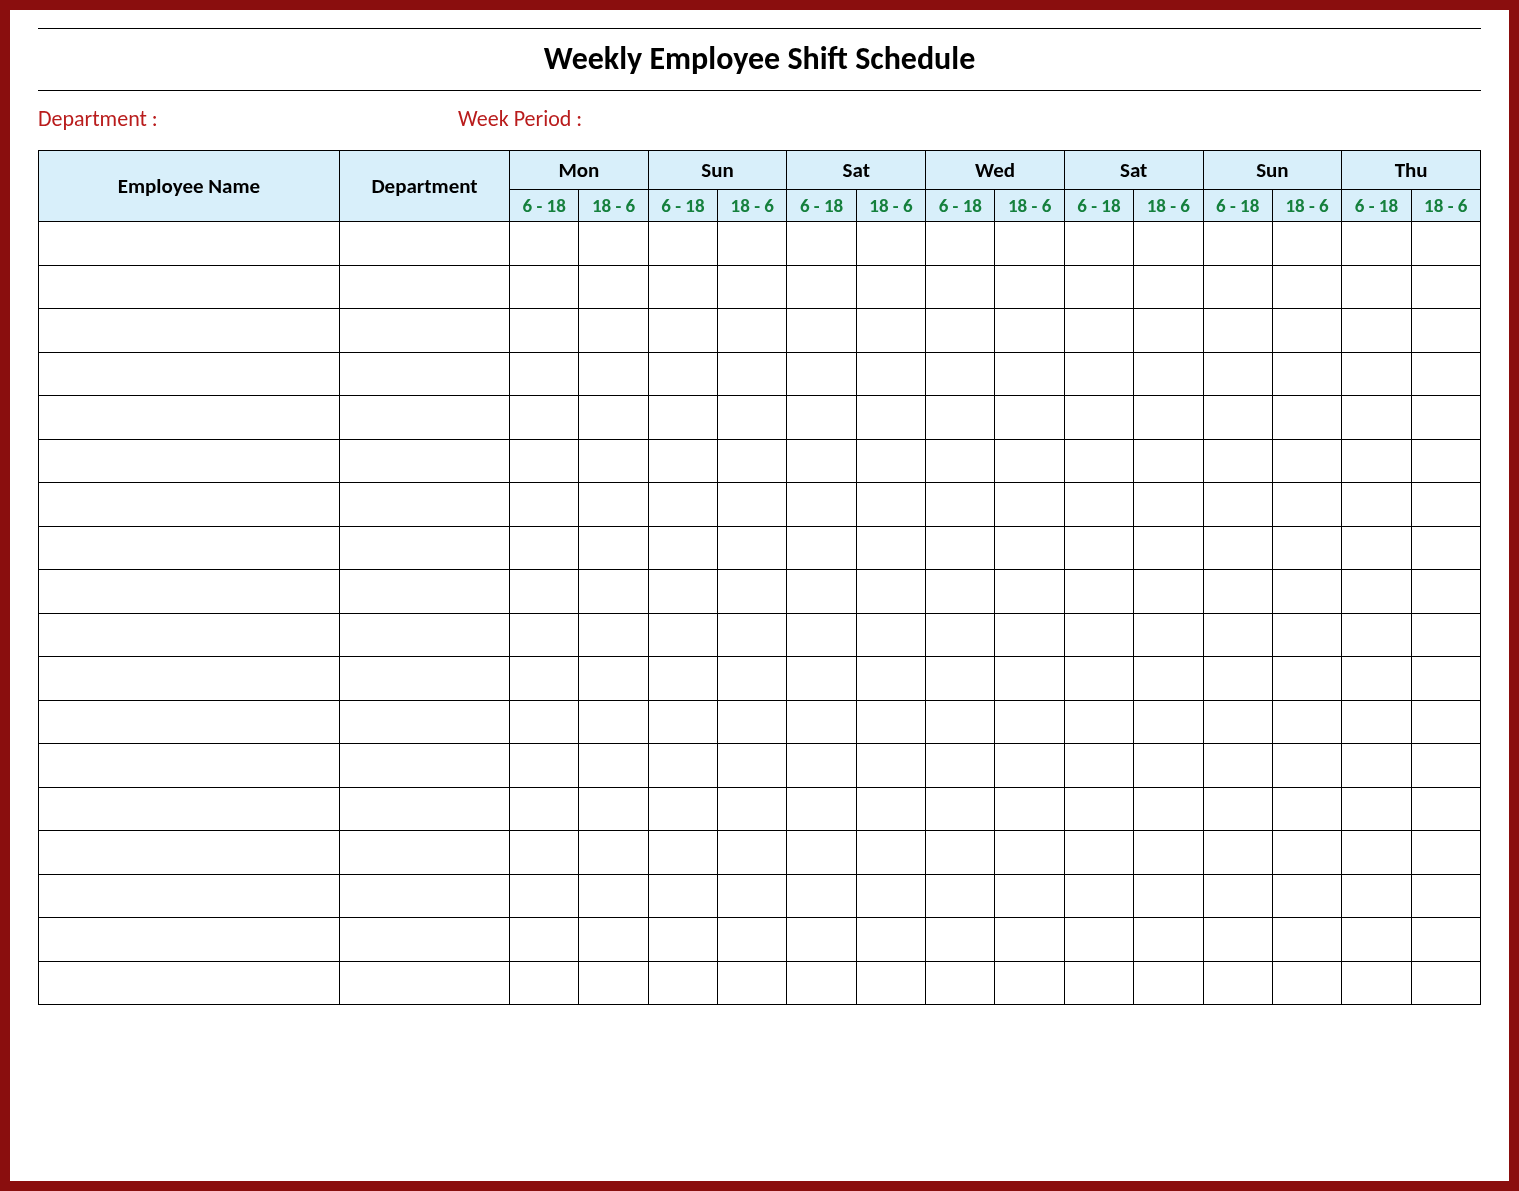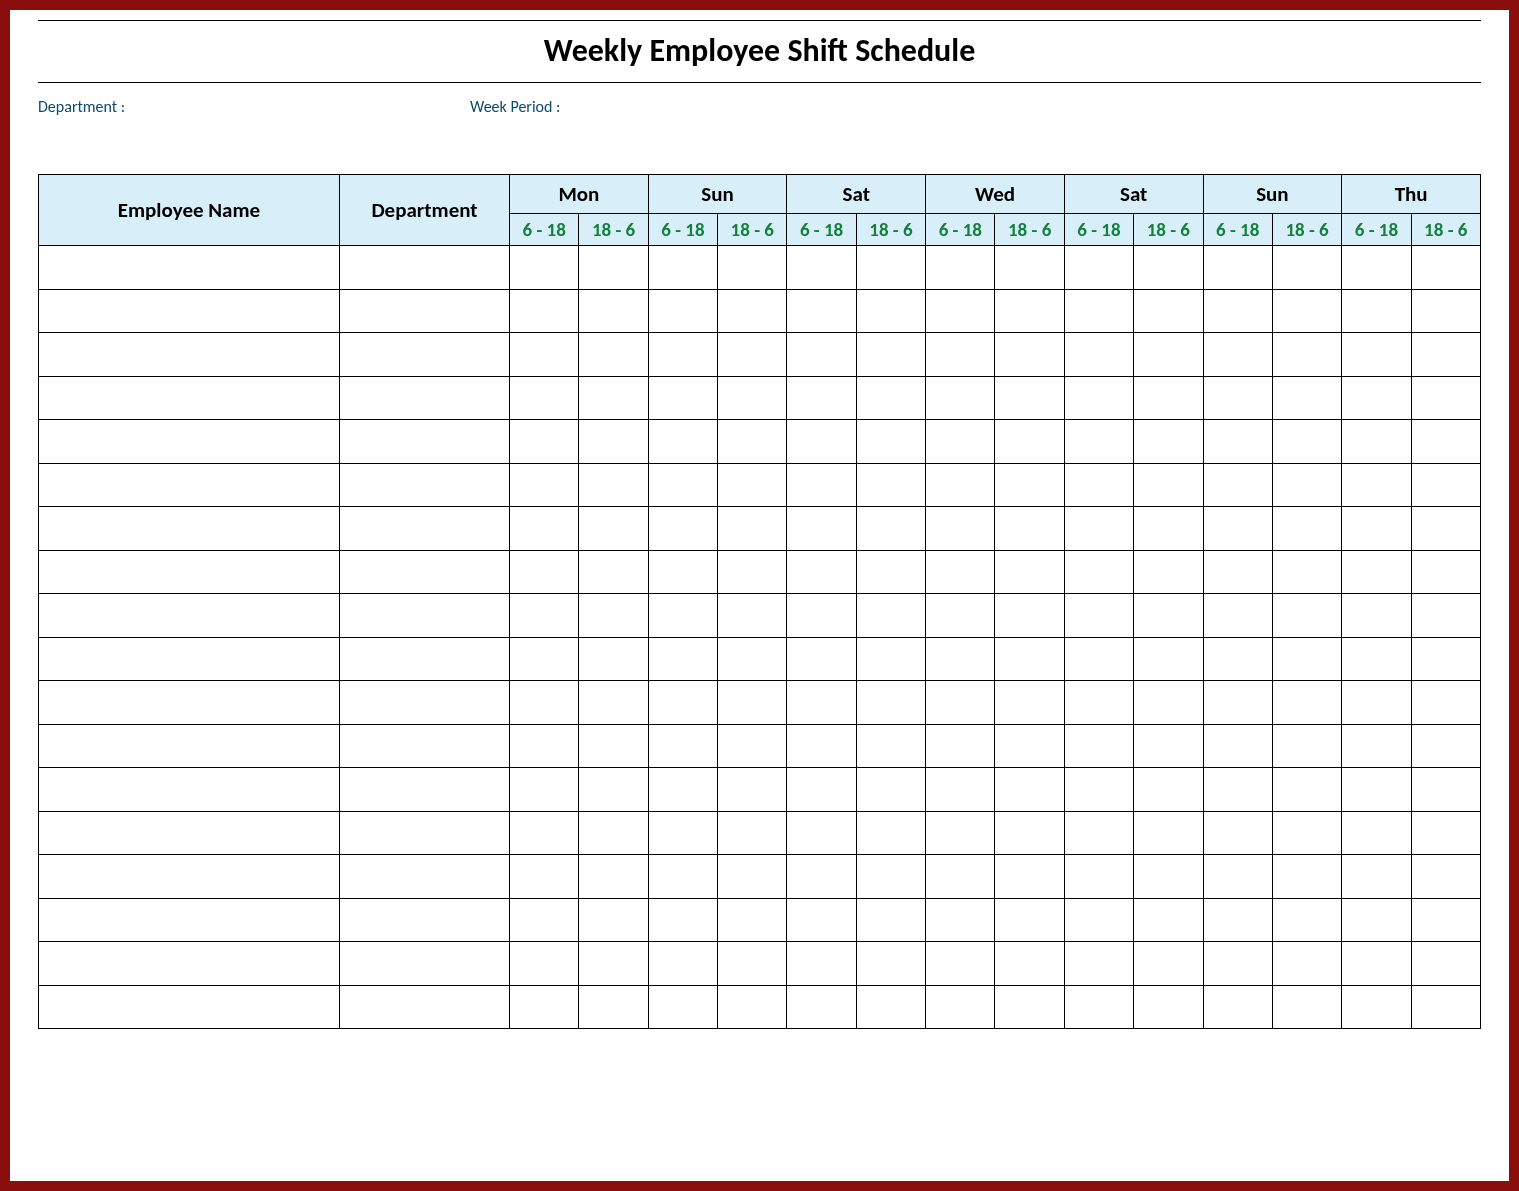--- a/index.html
+++ b/index.html
@@ -7,48 +7,46 @@
       width: 1519px;
       height: 1191px;
       background: #fff;
       padding: 0;
       font-family: Calibri, Arial, sans-serif;
     }
     .outer-border {
       width: 1519px;
       height: 1191px;
       border: 10px solid #8a0e0e;
-      padding: 10px 28px;
+      padding: 18px 28px;
     }
     .title-wrap {
       border-top: 1.5px solid #000;
       border-bottom: 1.5px solid #000;
       padding: 10px 0 12px;
       margin-bottom: 8px;
     }
     .title {
       text-align: center;
       font-size: 32px;
       font-weight: 700;
       color: #000;
     }
     .meta-row {
       display: flex;
-      font-size: 16px;
-      color: #0c4a6e;
+      font-size: 22px;
+      color: #b91c1c;
       padding: 6px 0 18px;
-      gap: 12px;
     }
     .meta-label-dept { flex: 0 0 420px; }
     .meta-label-week { }
     table {
       width: 100%;
       border-collapse: collapse;
       table-layout: fixed;
-      margin-top: 40px;
     }
     th, td {
       border: 1.5px solid #000;
       text-align: center;
       vertical-align: middle;
     }
     th.header {
       background: #d8effa;
       font-weight: 700;
       font-size: 21px;

